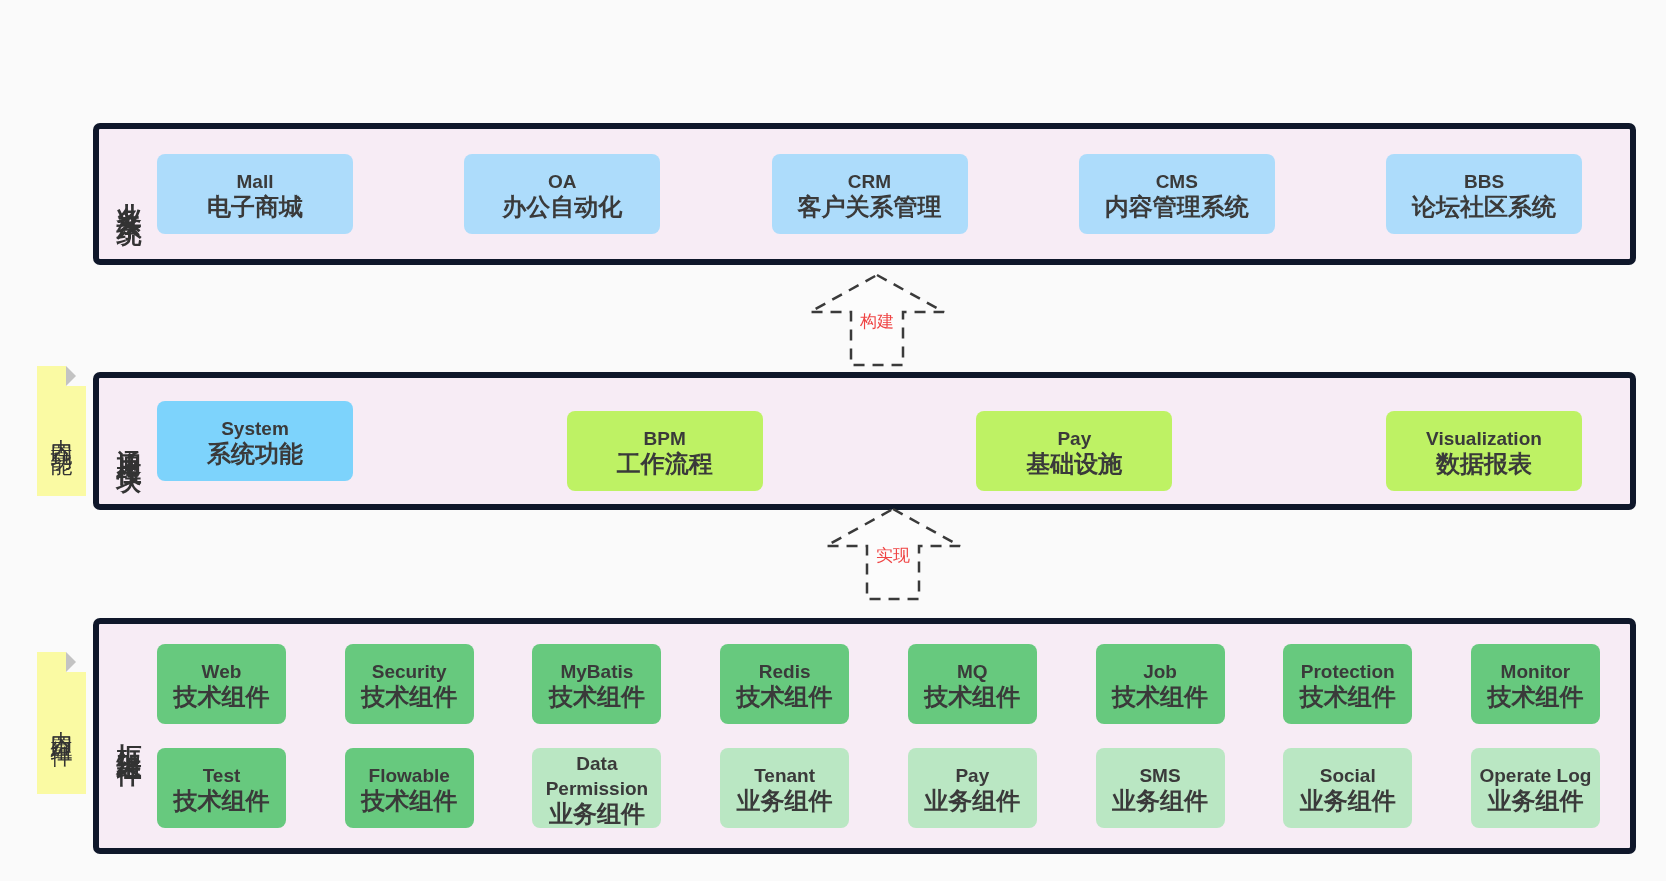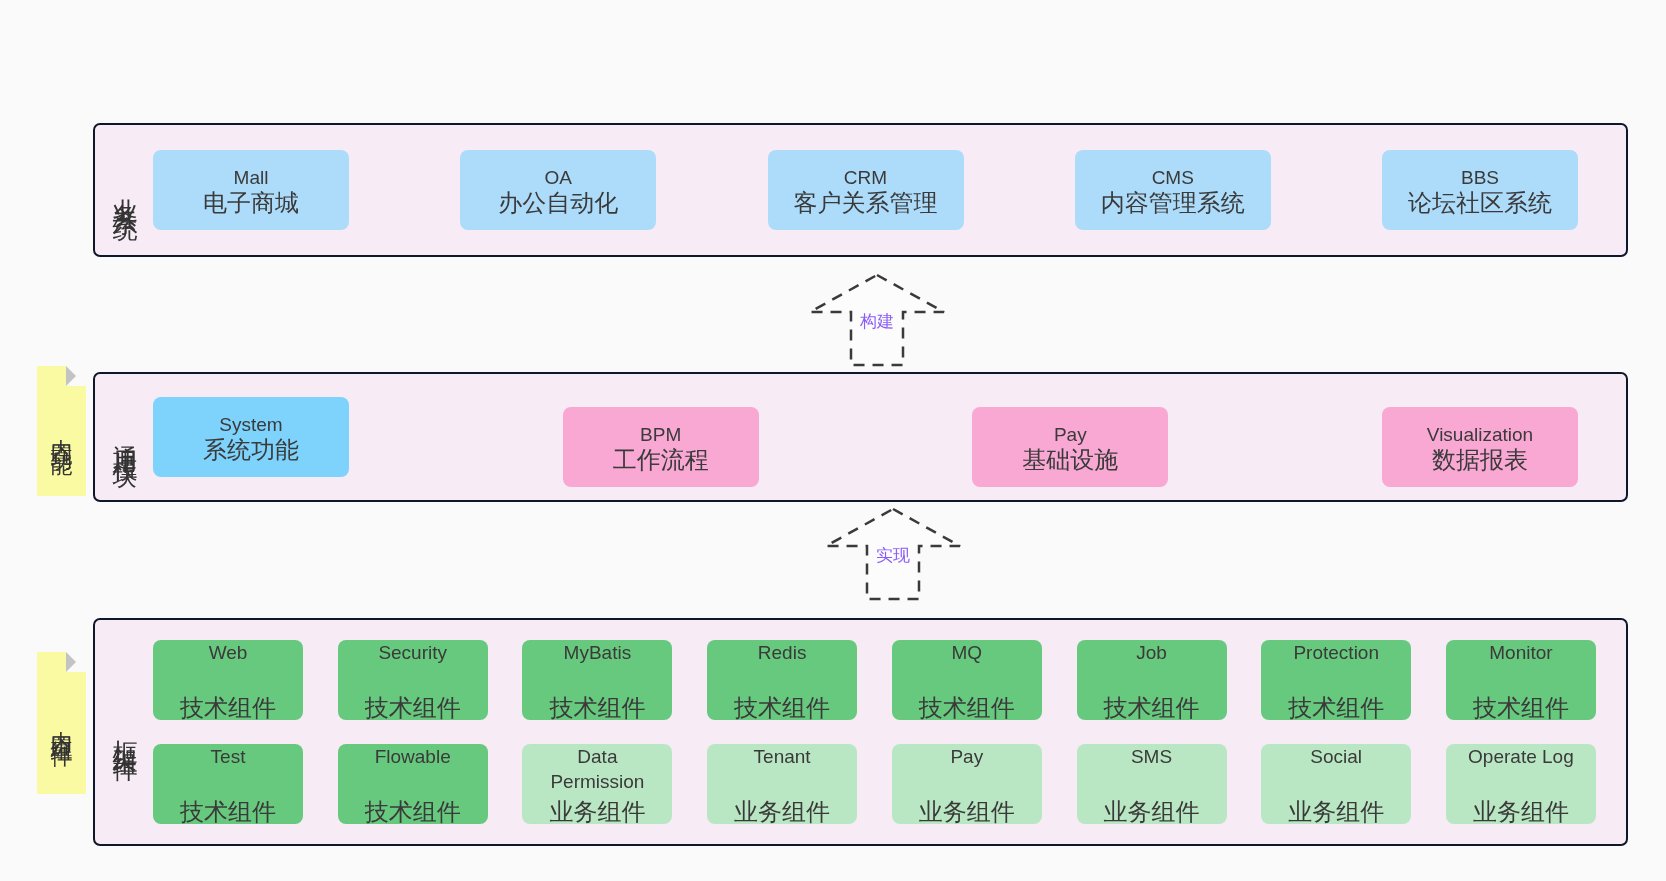--- a/index.html
+++ b/index.html
@@ -1,40 +1,40 @@
 <!DOCTYPE html>
 <html><head>
 <meta charset="utf-8">
 <style>
   html,body{margin:0;padding:0;background:#fafafa;}
   .stage{position:relative;width:1666px;height:881px;background:#fafafa;overflow:hidden;
          font-family:"Liberation Sans","DejaVu Sans",sans-serif;color:#3a3a3a;}
   .band{position:absolute;left:93px;width:1531px;background:#f7ecf5;
-        border:2px solid #0f172a;border-radius:7px;}
+        border:6px solid #0f172a;border-radius:7px;font-weight:bold;}
   .band-1{top:123px;height:130px;}
   .band-2{top:372px;height:126px;}
   .band-3{top:618px;height:224px;}
   .vlabel{position:absolute;left:10px;top:0;bottom:0;width:42px;
           display:flex;align-items:center;justify-content:center;
           writing-mode:vertical-rl;text-orientation:upright;
           font-size:25px;letter-spacing:6px;color:#333;}
   .boxes-row{position:absolute;display:flex;justify-content:space-between;align-items:center;}
   .row-wide{left:58px;right:48px;top:0;bottom:0;}
   .row-8a{left:58px;right:30px;top:20px;height:80px;}
   .row-8b{left:58px;right:30px;top:124px;height:80px;}
   .box{border-radius:8px;display:flex;flex-direction:column;justify-content:center;
        align-items:center;text-align:center;height:80px;}
   .bw{width:196px;}
-  .bn{width:150px;padding:0 1px;box-sizing:border-box;justify-content:space-between;}
+  .bn{width:129px;padding:0 1px;box-sizing:border-box;}
   .bn .t{max-width:132px;}
   .box .t{font-size:19px;line-height:25px;}
   .box .s{font-size:24px;line-height:25px;}
   .blue{background:#addcfb;}
   .red{background:#7dd3fc;}
-  .pink{background:#f9a8d4;margin-top:20px;}
+  .pink{background:#bef264;margin-top:20px;}
   .green{background:#67c97e;}
   .lgreen{background:#bae7c3;}
   .note{position:absolute;left:37px;width:49px;background:#fafaa3;
         display:flex;align-items:center;justify-content:center;}
   .note-1{top:366px;height:130px;}
   .note-2{top:652px;height:142px;}
   .note::before{content:"";position:absolute;top:0;right:0;width:0;height:0;
         border-style:solid;border-width:0 20px 20px 0;
         border-color:#fafafa #fafafa transparent transparent;}
   .note::after{content:"";position:absolute;top:0;right:0;width:0;height:0;
@@ -43,21 +43,21 @@
   .note .fold{position:absolute;top:0;right:0;width:0;height:0;
         border-style:solid;border-width:0 20px 20px 0;
         border-color:transparent #fafafa #c3c3c3 transparent;}
   .note .vtxt{writing-mode:vertical-rl;text-orientation:upright;
         font-size:22px;letter-spacing:5px;color:#333;}
   .arrow{position:absolute;width:140px;height:96px;}
   .arrow-1{left:807px;top:272px;}
   .arrow-2{left:823px;top:506px;text-align:right;}
   .arrow svg{position:absolute;inset:0;}
   .arrow-label{position:absolute;left:50%;top:37px;transform:translateX(-50%);
-        background:#fcfcfc;font-size:17px;padding:1px 3px;color:#8b5cf6;white-space:nowrap;}
+        background:#fcfcfc;font-size:17px;padding:1px 3px;color:#ef4444;white-space:nowrap;}
 </style>
 </head>
 <body>
 
 <div class="stage">
 
   <div class="band band-1">
     <div class="vlabel">业务系统</div>
     <div class="boxes-row row-wide">
       <div class="box bw blue">

